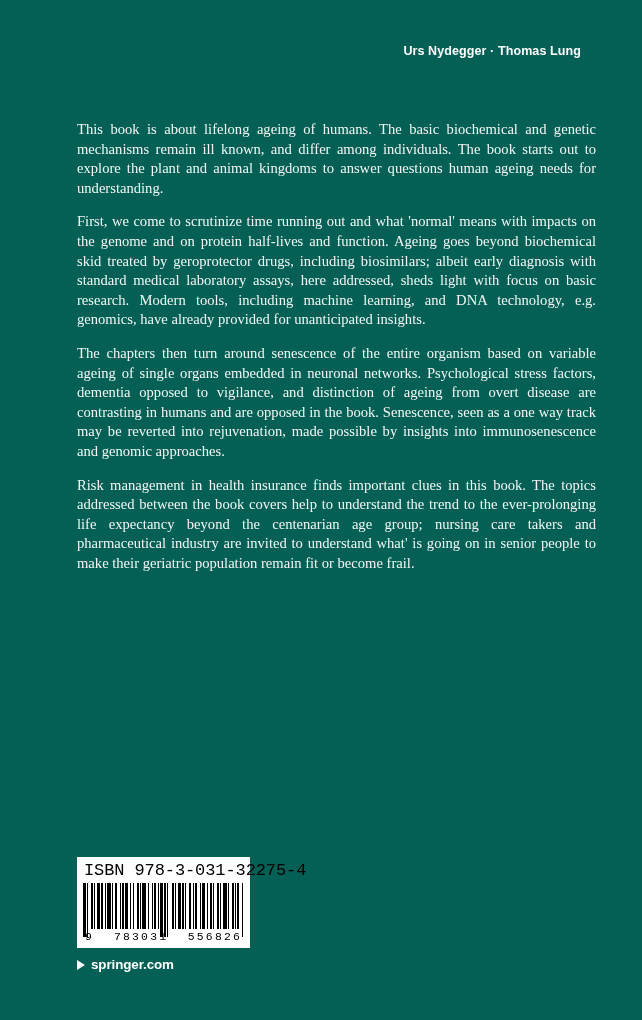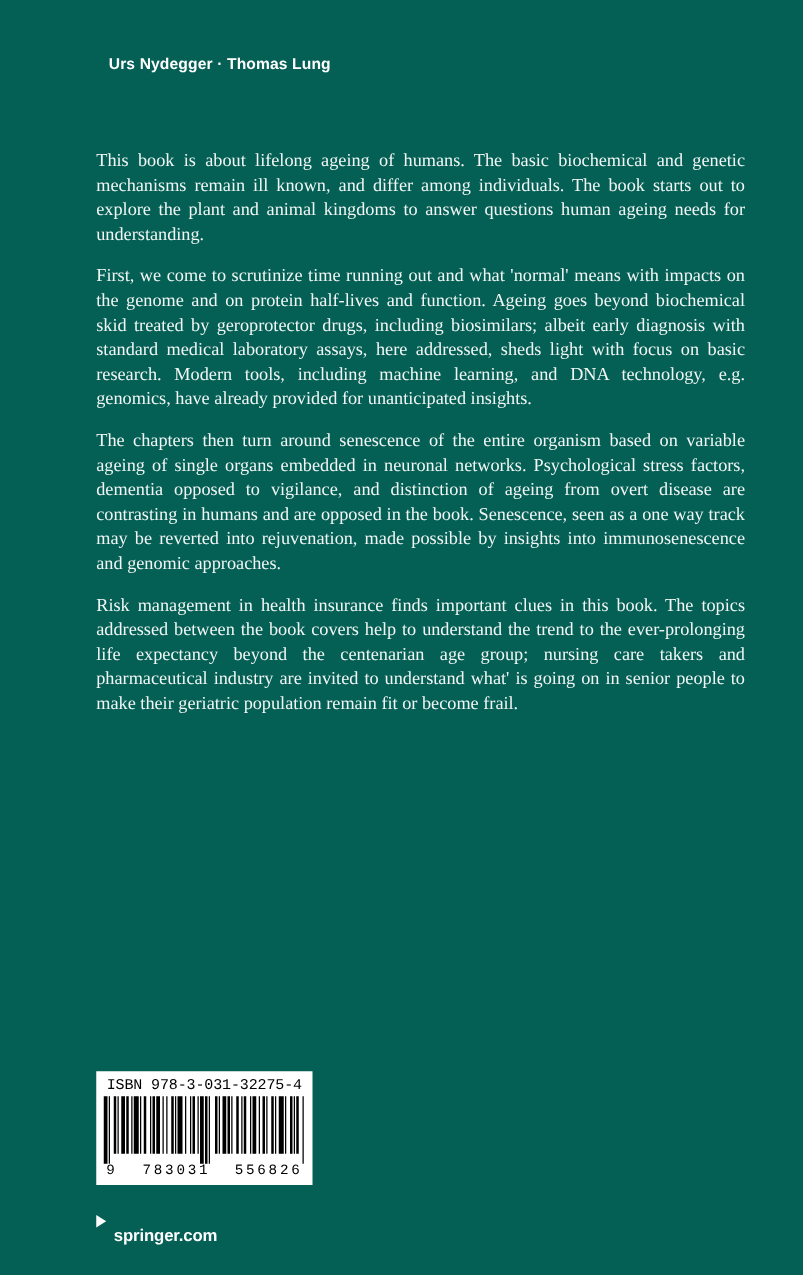--- a/index.html
+++ b/index.html
@@ -17,23 +17,24 @@
 
   .cover {
     position: absolute;
     inset: 0;
     background: #045f55;
   }
 
   
   .header {
     position: absolute;
-    left: 87px;
+    left: 61px;
     top: 44px;
     width: 520px;
+    text-align: right;
   }
   .authors {
     color: #ffffff;
     font-family: "Liberation Sans", sans-serif;
     font-size: 12.5px;
     font-weight: 600;
     letter-spacing: 0.1px;
     line-height: 1.2;
     margin: 0 0 11px 0;
     white-space: nowrap;
@@ -79,21 +80,21 @@
     height: 91px;
     background: #ffffff;
     box-sizing: border-box;
     padding: 5px 7px 4px 7px;
     display: flex;
     flex-direction: column;
   }
   .isbn-text {
     color: #000000;
     font-family: "Liberation Mono", monospace;
-    font-size: 12px;
+    font-size: 17px;
     letter-spacing: -0.1px;
     text-align: center;
     line-height: 1.1;
     white-space: nowrap;
     margin-bottom: 2px;
   }
   .bars-wrap {
     flex: 1;
     display: flex;
     align-items: flex-start;
@@ -146,21 +147,20 @@
     border-bottom: 5px solid transparent;
     display: block;
   }
   .springer-text {
     color: #ffffff;
     font-family: "Liberation Sans", sans-serif;
     font-size: 13.4px;
     font-weight: 700;
     letter-spacing: -0.1px;
     line-height: 1;
-    margin-top: 24px;
   }
 </style>
 </head>
 <body>
 
 <div class="cover">
 
   <div class="header">
     <div class="authors">Urs Nydegger · Thomas Lung</div>
   </div>

